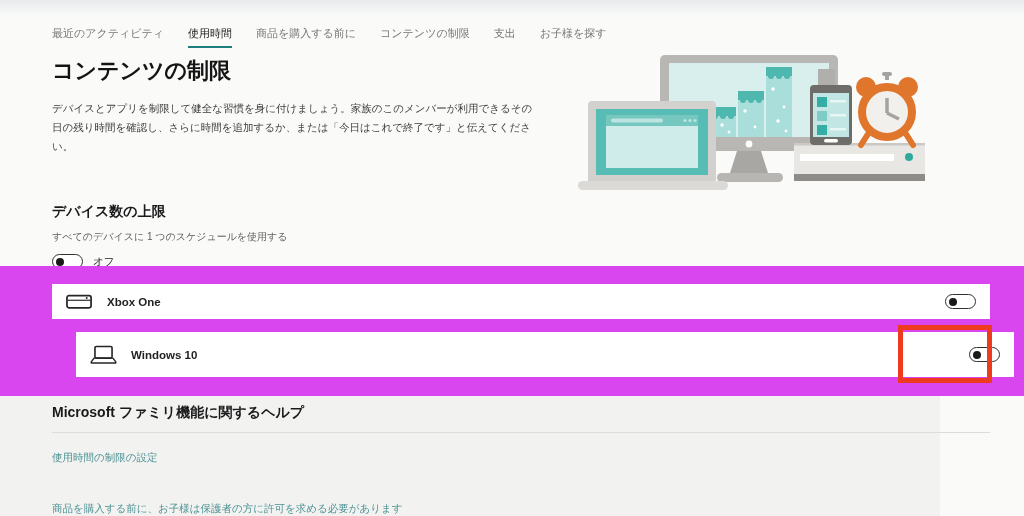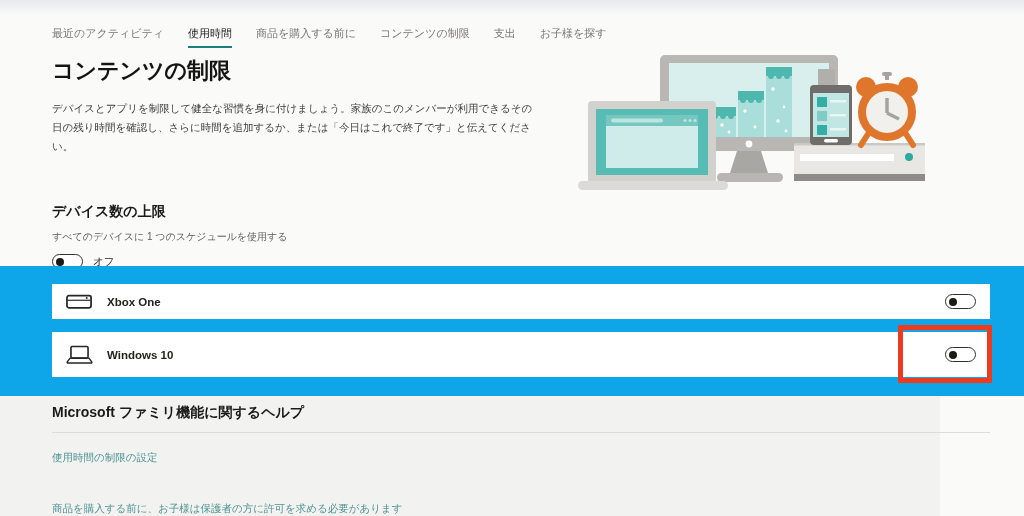--- a/index.html
+++ b/index.html
@@ -26,25 +26,25 @@
   .toggle-row { margin-top:10px; display:flex; align-items:center; gap:10px; }
   .toggle-label { font-size:10.5px; color:#1b1b1b; }
 
   
   .toggle { position:relative; display:inline-block; width:31px; height:15px; background:#fff;
             border:1.5px solid #323130; border-radius:9px; cursor:pointer; flex:none; }
   .toggle::after { content:""; position:absolute; left:3px; top:50%; transform:translateY(-50%);
                    width:8px; height:8px; border-radius:50%; background:#1b1a19; }
 
   
-  .band { position:absolute; left:0; top:266px; width:1024px; height:130px; background:#0ea5e9; }
+  .band { position:absolute; left:0; top:266px; width:1024px; height:130px; background:#d946ef; }
   .device-row { position:absolute; left:52px; width:938px; background:#ffffff;
                 display:flex; align-items:center; padding:0 14px; }
   .row-xbox { top:18px; height:35px; }
-  .row-win  { top:66px; height:45px; }
+  .row-win  { top:66px; height:45px;margin-left:24px; }
   .dev-icon { width:27px; height:20px; margin-right:14px; flex:none; }
   .dev-name { font-size:11.5px; font-weight:600; color:#232220; }
   .row-toggle { margin-left:auto; }
 
   .red-annotation { position:absolute; left:898px; top:325px; width:94px; height:58px;
                     border:5px solid #ee3b20; z-index:5; pointer-events:none; }
 
   
   .help { position:absolute; left:0; top:396px; width:940px; height:120px; background:#f2f2f1; }
   .help h2 { position:absolute; left:52px; top:8px; font-size:14px; font-weight:700; color:#1a1a1a; }

